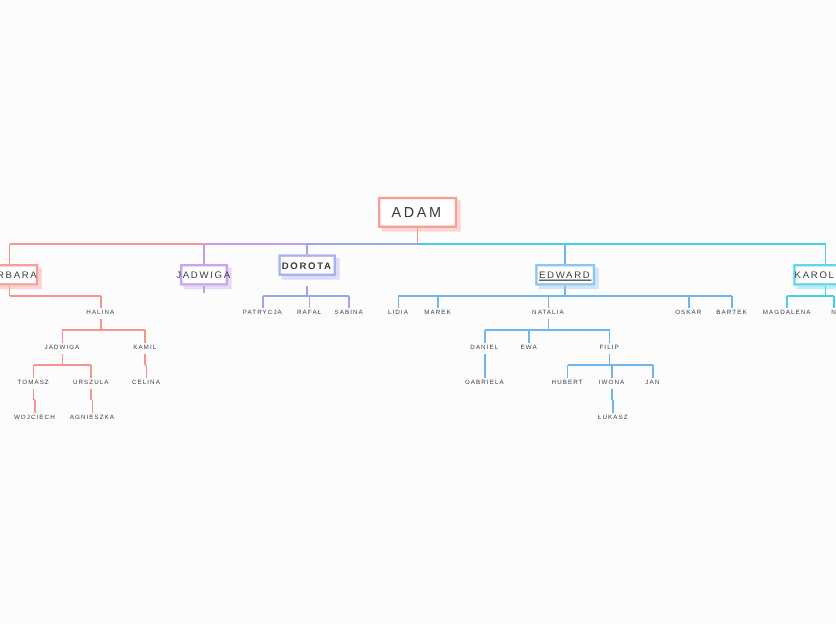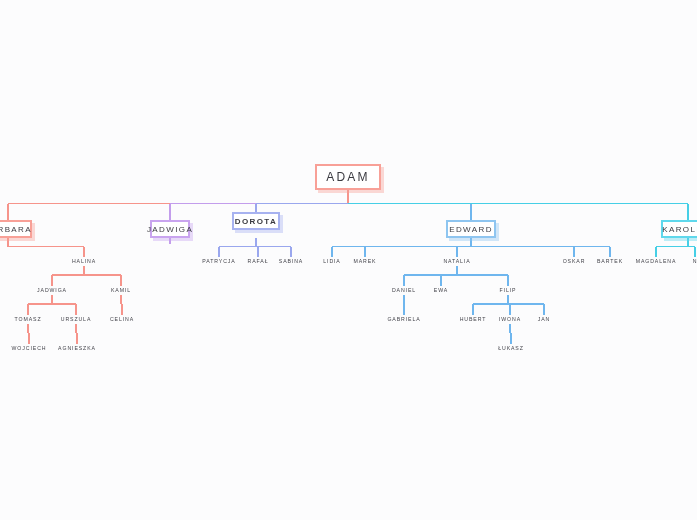--- a/index.html
+++ b/index.html
@@ -138,21 +138,21 @@
       </div>
       <div class="node-box node-lvl2" style="left: -16px; top: 220px; width: 48px; height: 18px; border-color: rgb(248, 160, 151); box-shadow: rgba(248, 160, 151, 0.4) 3px 3px 0px;">
         <span class="lbl">BARBARA</span>
       </div>
       <div class="node-box node-lvl2" style="left: 150px; top: 220px; width: 40px; height: 18px; border-color: rgb(201, 164, 239); box-shadow: rgba(201, 164, 239, 0.4) 3px 3px 0px;">
         <span class="lbl">JADWIGA</span>
       </div>
       <div class="node-box node-lvl2" style="left: 232px; top: 212px; width: 48px; height: 18px; border-color: rgb(167, 178, 240); box-shadow: rgba(167, 178, 240, 0.4) 3px 3px 0px; font-weight: bold;">
         <span class="lbl">DOROTA</span>
       </div>
-      <div class="node-box node-lvl2" style="left: 446px; top: 220px; width: 50px; height: 18px; border-color: rgb(142, 197, 240); box-shadow: rgba(142, 197, 240, 0.4) 3px 3px 0px;">
+      <div class="node-box node-lvl2" style="left: 446px; top: 220px; width: 50px; height: 18px; border-color: rgb(142, 197, 240); box-shadow: rgba(142, 197, 240, 0.4) 3px 3px 0px; text-decoration: underline;">
         <span class="lbl">EDWARD</span>
       </div>
       <div class="node-box node-lvl2" style="left: 661px; top: 220px; width: 54px; height: 18px; border-color: rgb(95, 216, 236); box-shadow: rgba(95, 216, 236, 0.4) 3px 3px 0px;">
         <span class="lbl">KAROLINA</span>
       </div>
       <div class="node-text" style="left: 84px; top: 258px;">HALINA</div>
       <div class="node-text" style="left: 52px; top: 287px;">JADWIGA</div>
       <div class="node-text" style="left: 121px; top: 287px;">KAMIL</div>
       <div class="node-text" style="left: 28px; top: 316px;">TOMASZ</div>
       <div class="node-text" style="left: 76px; top: 316px;">URSZULA</div>

